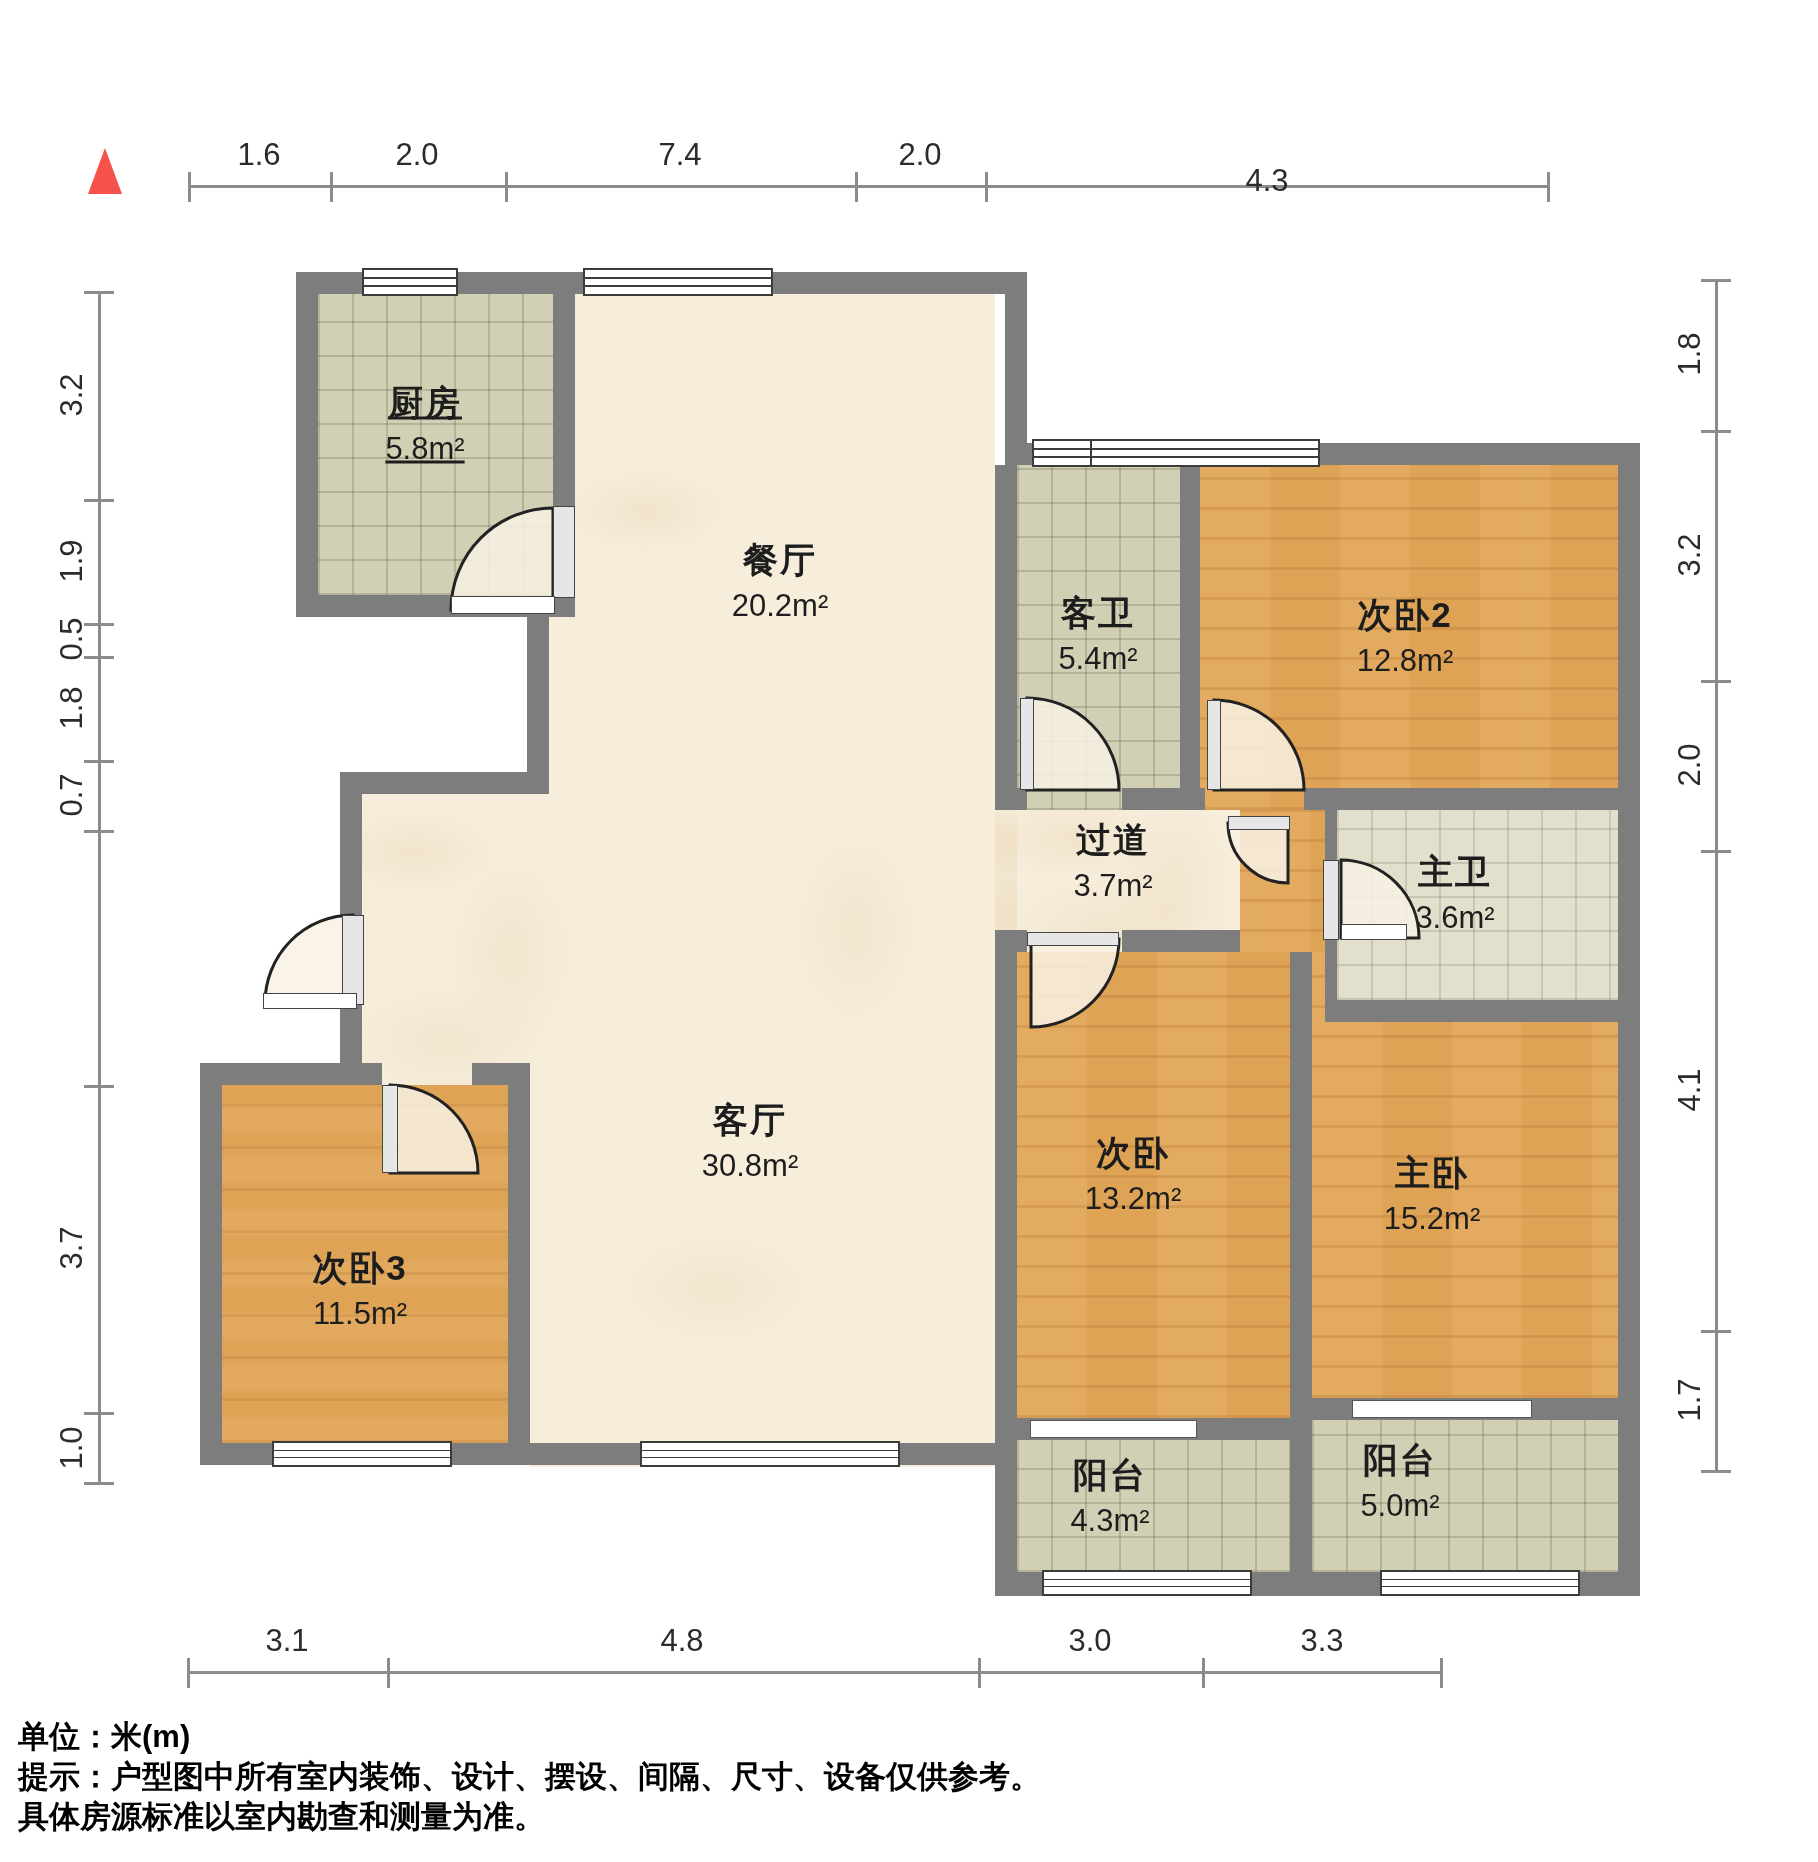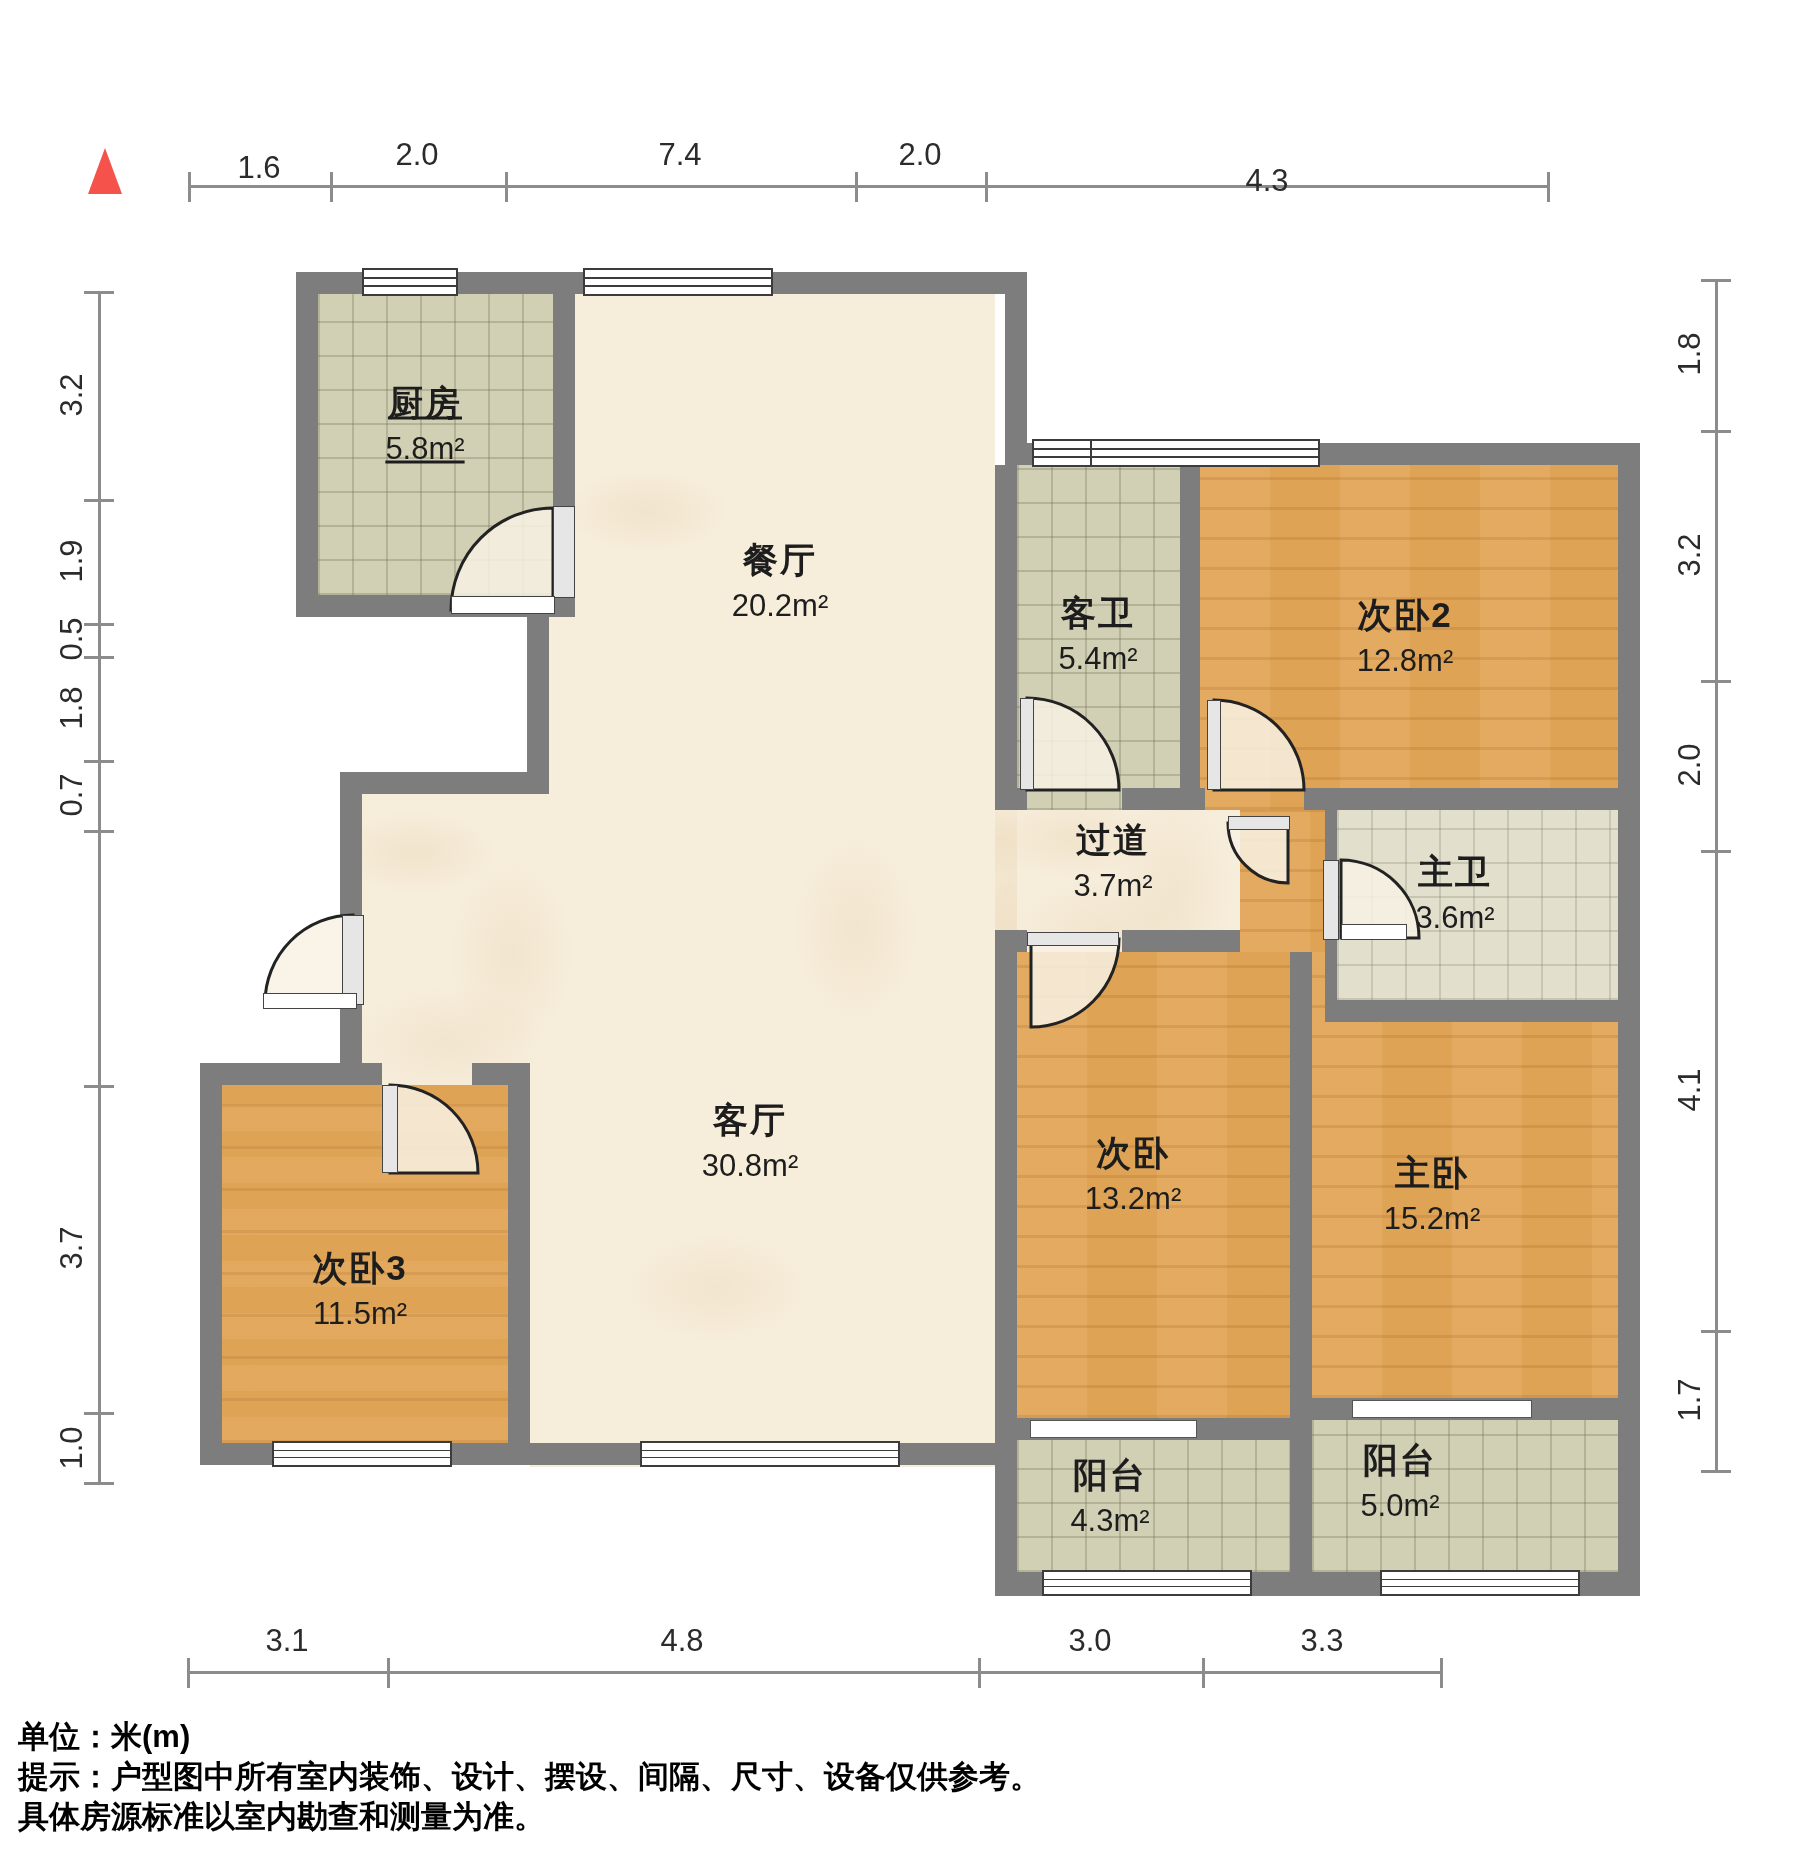--- a/index.html
+++ b/index.html
@@ -192,21 +192,21 @@
     <span class="ar">5.0m²</span>
   </div>
 
   <div class="abs dl" style="left:188px;top:185px;width:1362px;height:3px;"></div>
   <div class="abs tkv" style="left:188px;top:172px;"></div>
   <div class="abs tkv" style="left:330px;top:172px;"></div>
   <div class="abs tkv" style="left:505px;top:172px;"></div>
   <div class="abs tkv" style="left:855px;top:172px;"></div>
   <div class="abs tkv" style="left:985px;top:172px;"></div>
   <div class="abs tkv" style="left:1547px;top:172px;"></div>
-  <div class="abs dt" style="left:259px;top:155px;margin-top:13px;">1.6</div>
+  <div class="abs dt" style="left:259px;top:155px;">1.6</div>
   <div class="abs dt" style="left:417px;top:155px;">2.0</div>
   <div class="abs dt" style="left:680px;top:155px;">7.4</div>
   <div class="abs dt" style="left:920px;top:155px;">2.0</div>
   <div class="abs dt" style="left:1267px;top:161px;margin-top:20px;">4.3</div>
 
   <div class="abs dl" style="left:187px;top:1671px;width:1256px;height:3px;"></div>
   <div class="abs tkv" style="left:187px;top:1658px;"></div>
   <div class="abs tkv" style="left:387px;top:1658px;"></div>
   <div class="abs tkv" style="left:978px;top:1658px;"></div>
   <div class="abs tkv" style="left:1202px;top:1658px;"></div>

